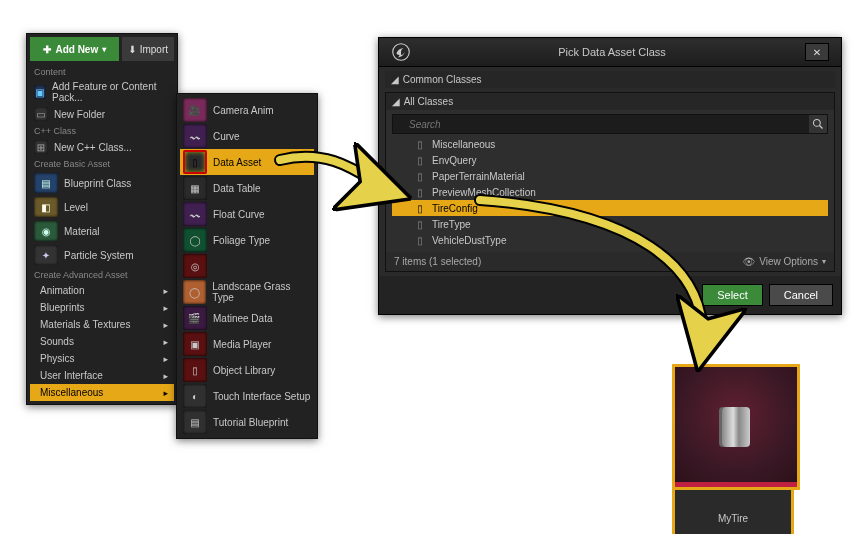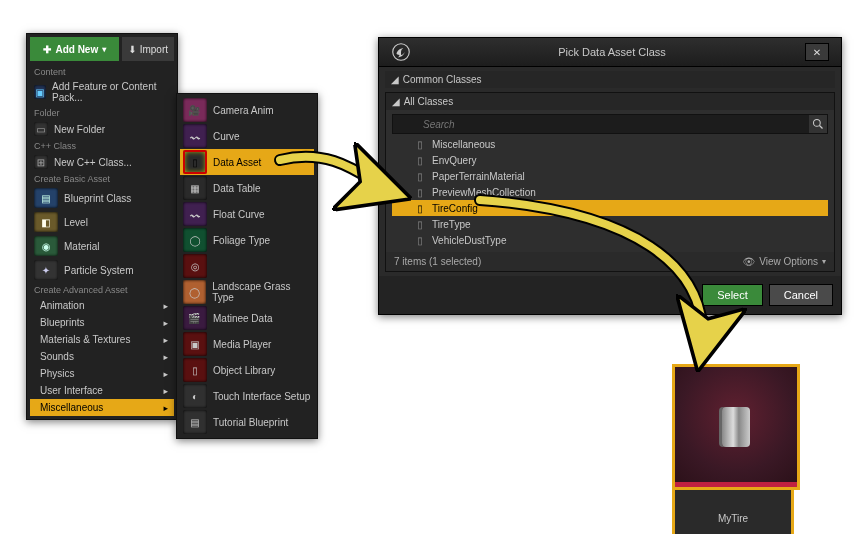--- a/index.html
+++ b/index.html
@@ -188,23 +188,22 @@
     border:1px solid #111;
     margin:4px 6px 2px;
   }
   .search-row input {
     flex:1;
     background:transparent;
     border:none;
     outline:none;
     color:#888;
     font-size:10px;
-    padding:3px 22px;
+    padding:3px 16px;
     font-style:italic;
-    margin-left:8px;
   }
   .search-row .mag {
     width:18px;height:18px;
     background:#333;
     display:flex;align-items:center;justify-content:center;
     cursor:pointer;
   }
   .class-list {
     margin:0 6px 4px;
   }
@@ -319,21 +318,20 @@
       <span>Import</span>
     </div>
   </div>
 
   <div class="section-label">Content</div>
   <div class="menu-item small">
     <div class="icon-box" style="background:#235; color:#6cf;">▣</div>
     <span>Add Feature or Content Pack...</span>
   </div>
 
-  <div class="section-label">Folder</div>
   <div class="menu-item small">
     <div class="icon-box" style="background:#333;color:#aaa;">▭</div>
     <span>New Folder</span>
   </div>
 
   <div class="section-label">C++ Class</div>
   <div class="menu-item small">
     <div class="icon-box" style="background:#333;color:#aaa;">⊞</div>
     <span>New C++ Class...</span>
   </div>

